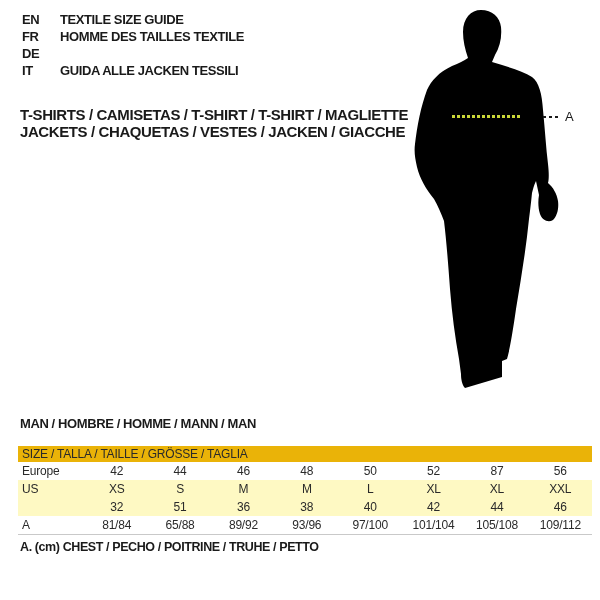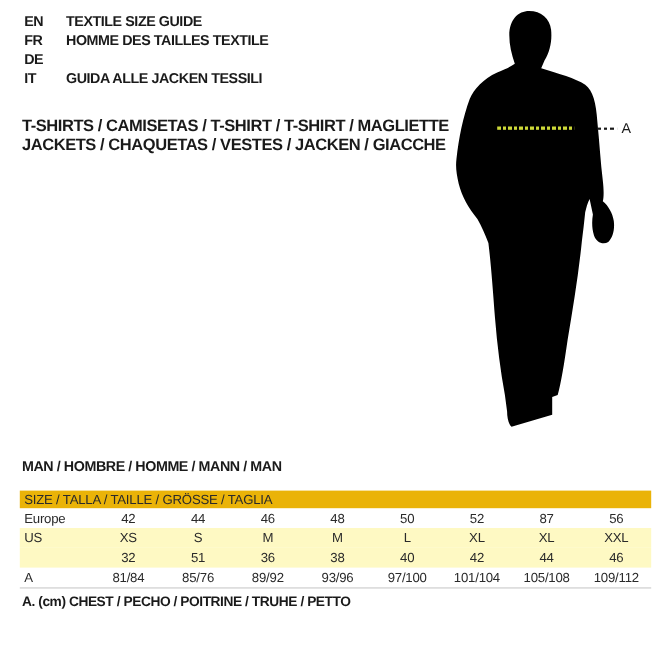--- a/index.html
+++ b/index.html
@@ -233,21 +233,21 @@
     <div class="tcell">38</div>
     <div class="tcell">40</div>
     <div class="tcell">42</div>
     <div class="tcell">44</div>
     <div class="tcell">46</div>
   </div>
 
   <div class="trow">
     <div class="tlabel">A</div>
     <div class="tcell">81/84</div>
-    <div class="tcell">85/76</div>
+    <div class="tcell">65/88</div>
     <div class="tcell">89/92</div>
     <div class="tcell">93/96</div>
     <div class="tcell">97/100</div>
     <div class="tcell">101/104</div>
     <div class="tcell">105/108</div>
     <div class="tcell">109/112</div>
   </div>
 </div>
 
 <div class="footnote">A. (cm) CHEST / PECHO / POITRINE / TRUHE / PETTO</div>

